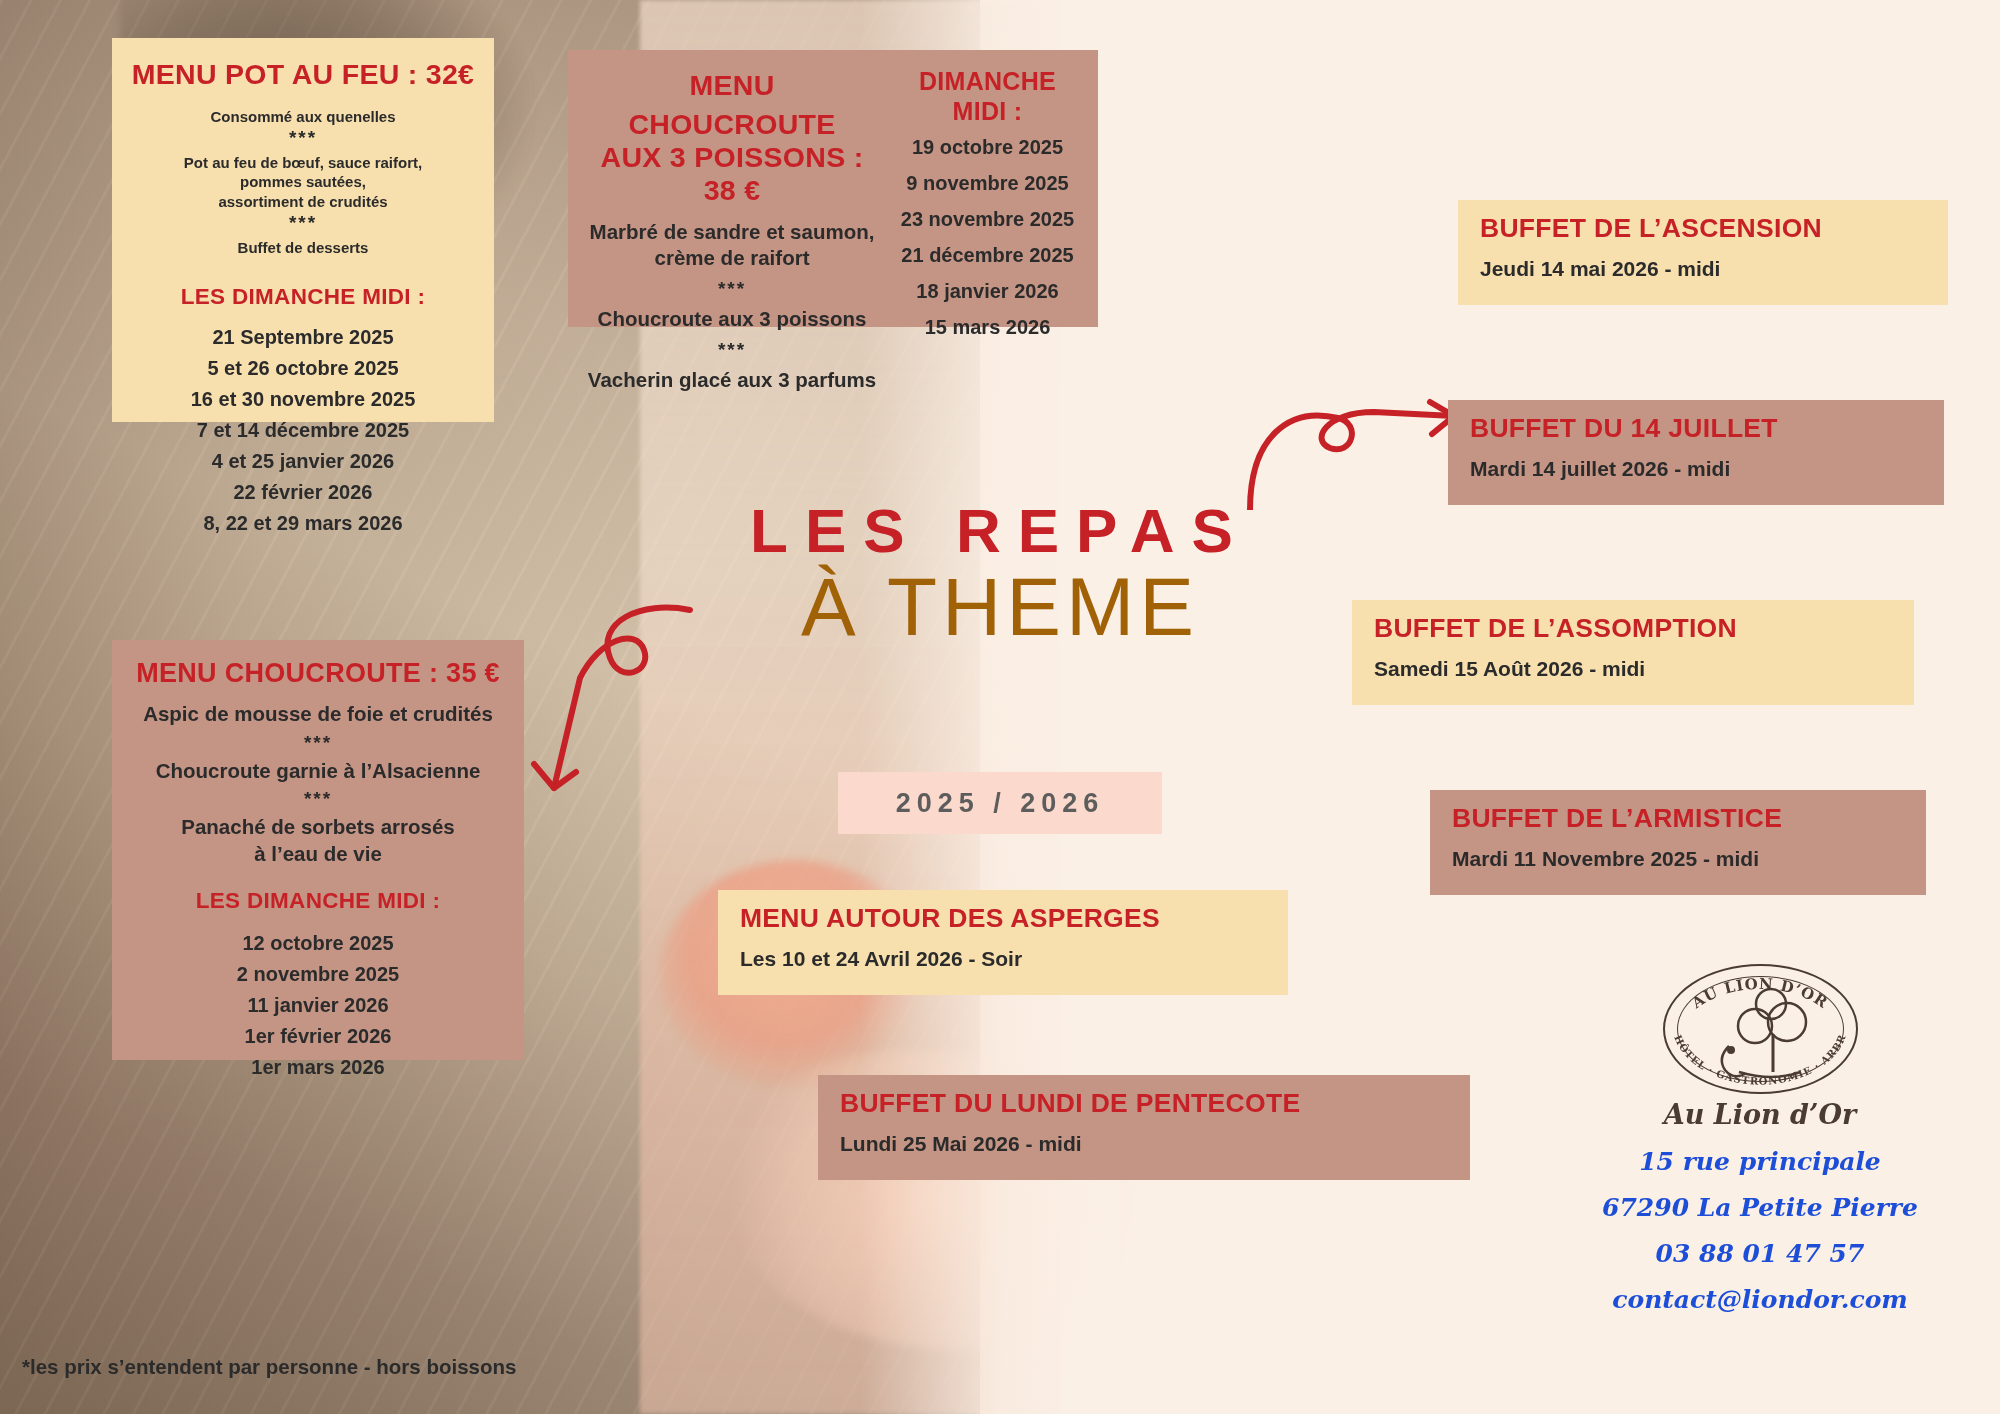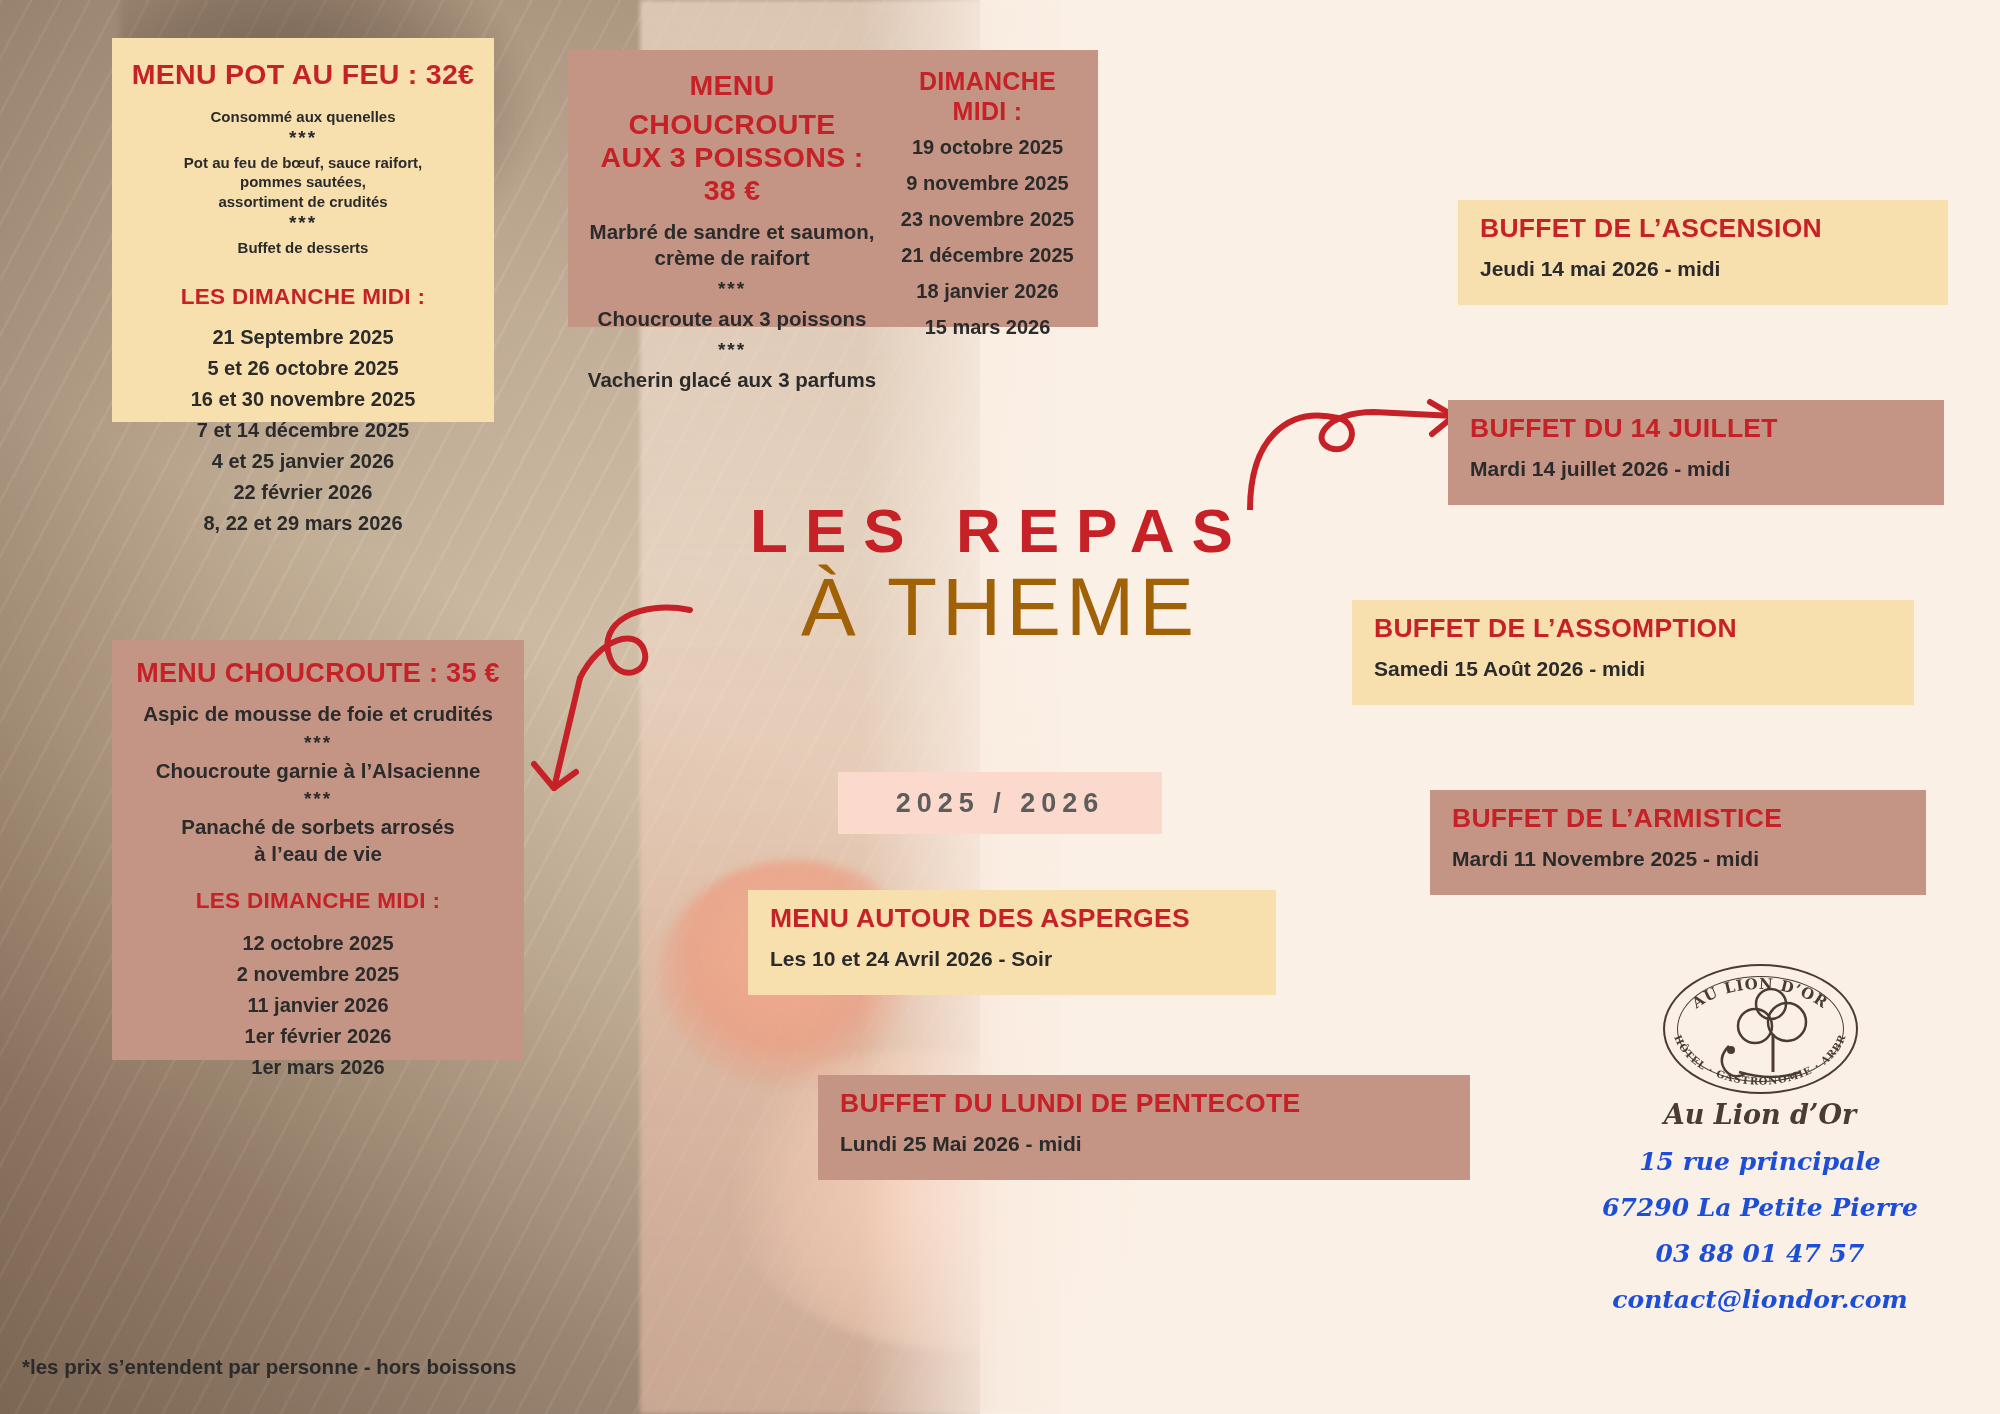--- a/index.html
+++ b/index.html
@@ -143,21 +143,21 @@
   .ev { padding: 14px 22px; }
   .ev-title { font-size: 26.5px; line-height: 1.1; }
   .ev-sub { font-size: 21px; margin-top: 14px; }
 
   #ev-ascension { left: 1458px; top: 200px; width: 490px; height: 105px; }
   #ev-14juillet { left: 1448px; top: 400px; width: 496px; height: 105px; }
   #ev-assomption { left: 1352px; top: 600px; width: 562px; height: 105px; }
   #ev-armistice  { left: 1430px; top: 790px; width: 496px; height: 105px; }
 
   
-  #ev-asperges { left: 748px; top: 890px; width: 528px; height: 105px; }
+  #ev-asperges { left: 718px; top: 890px; width: 570px; height: 105px; }
   #ev-pentecote { left: 818px; top: 1075px; width: 652px; height: 105px; }
 
   
   .arrow { position: absolute; pointer-events: none; }
 
   
   #footnote {
     position: absolute; left: 22px; top: 1355px;
     color: #2B2B2B; font-size: 20.5px; font-weight: 700;
   }

